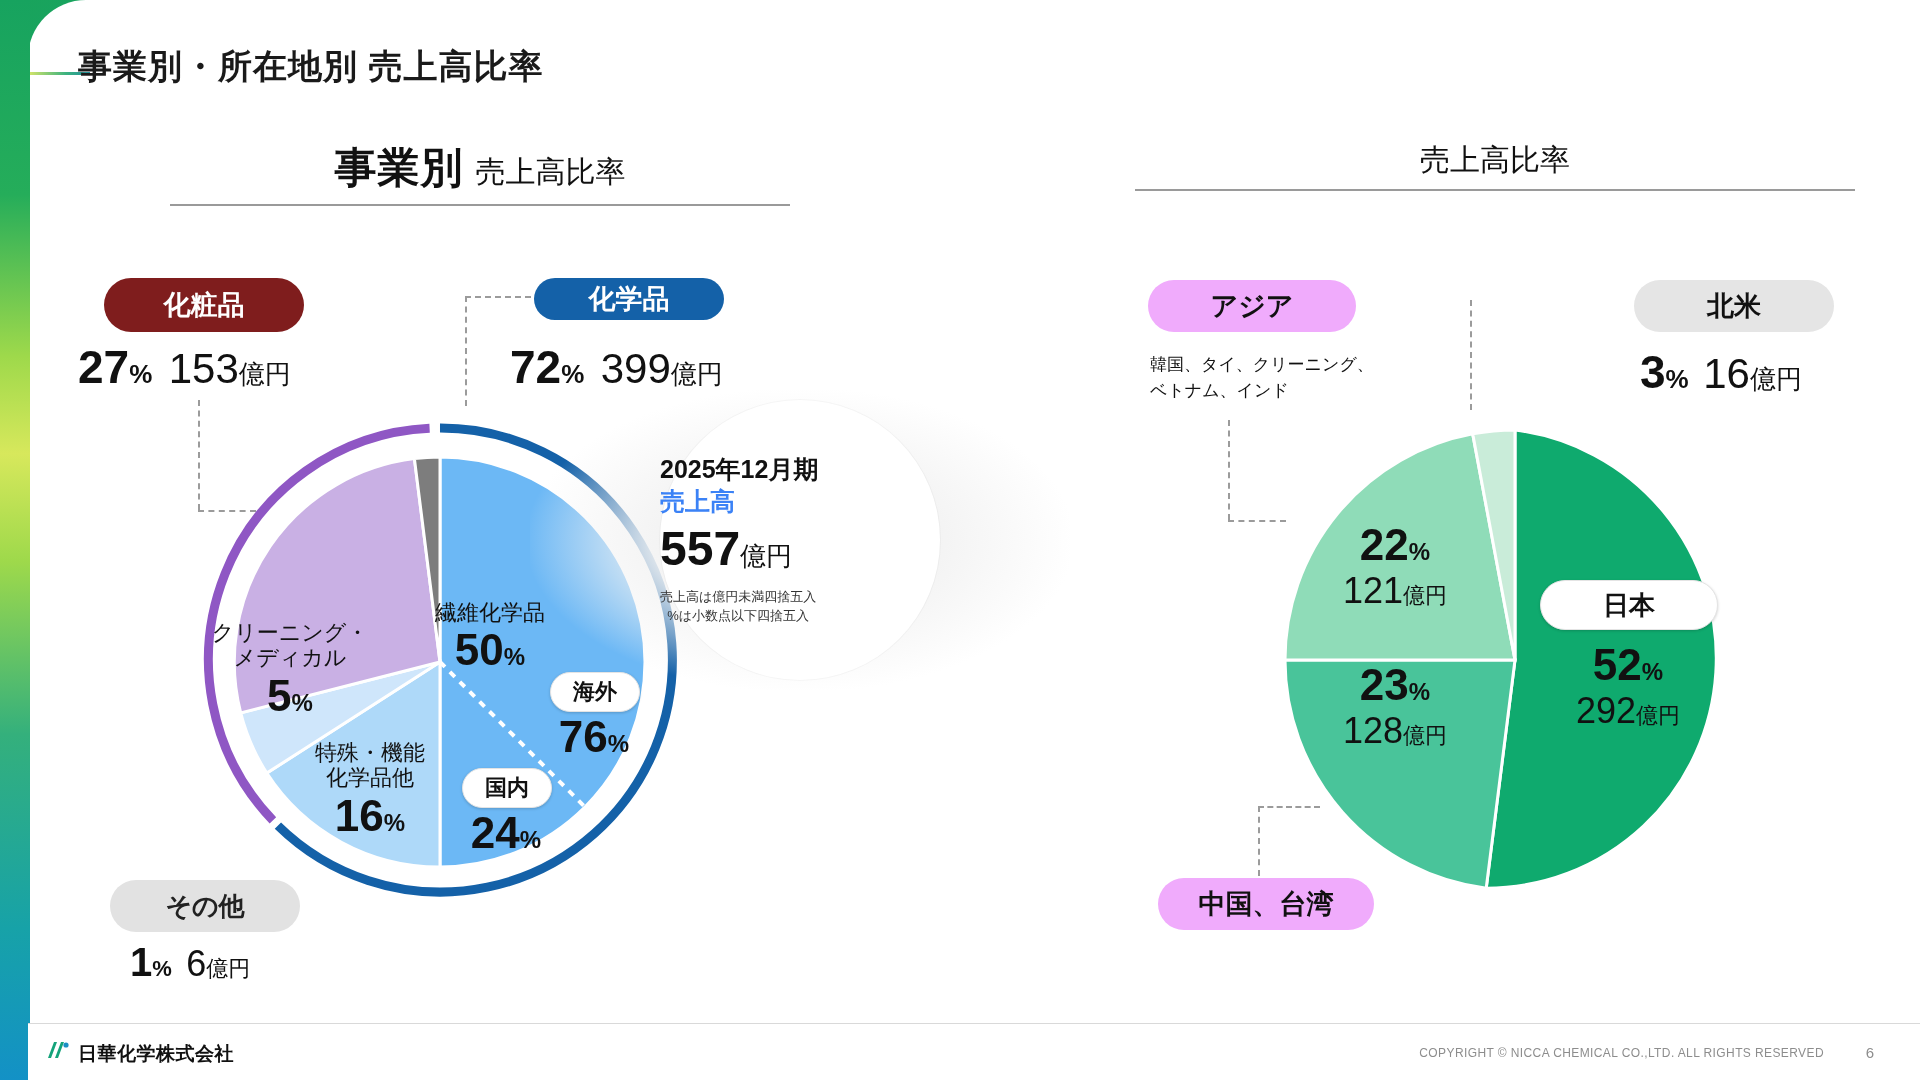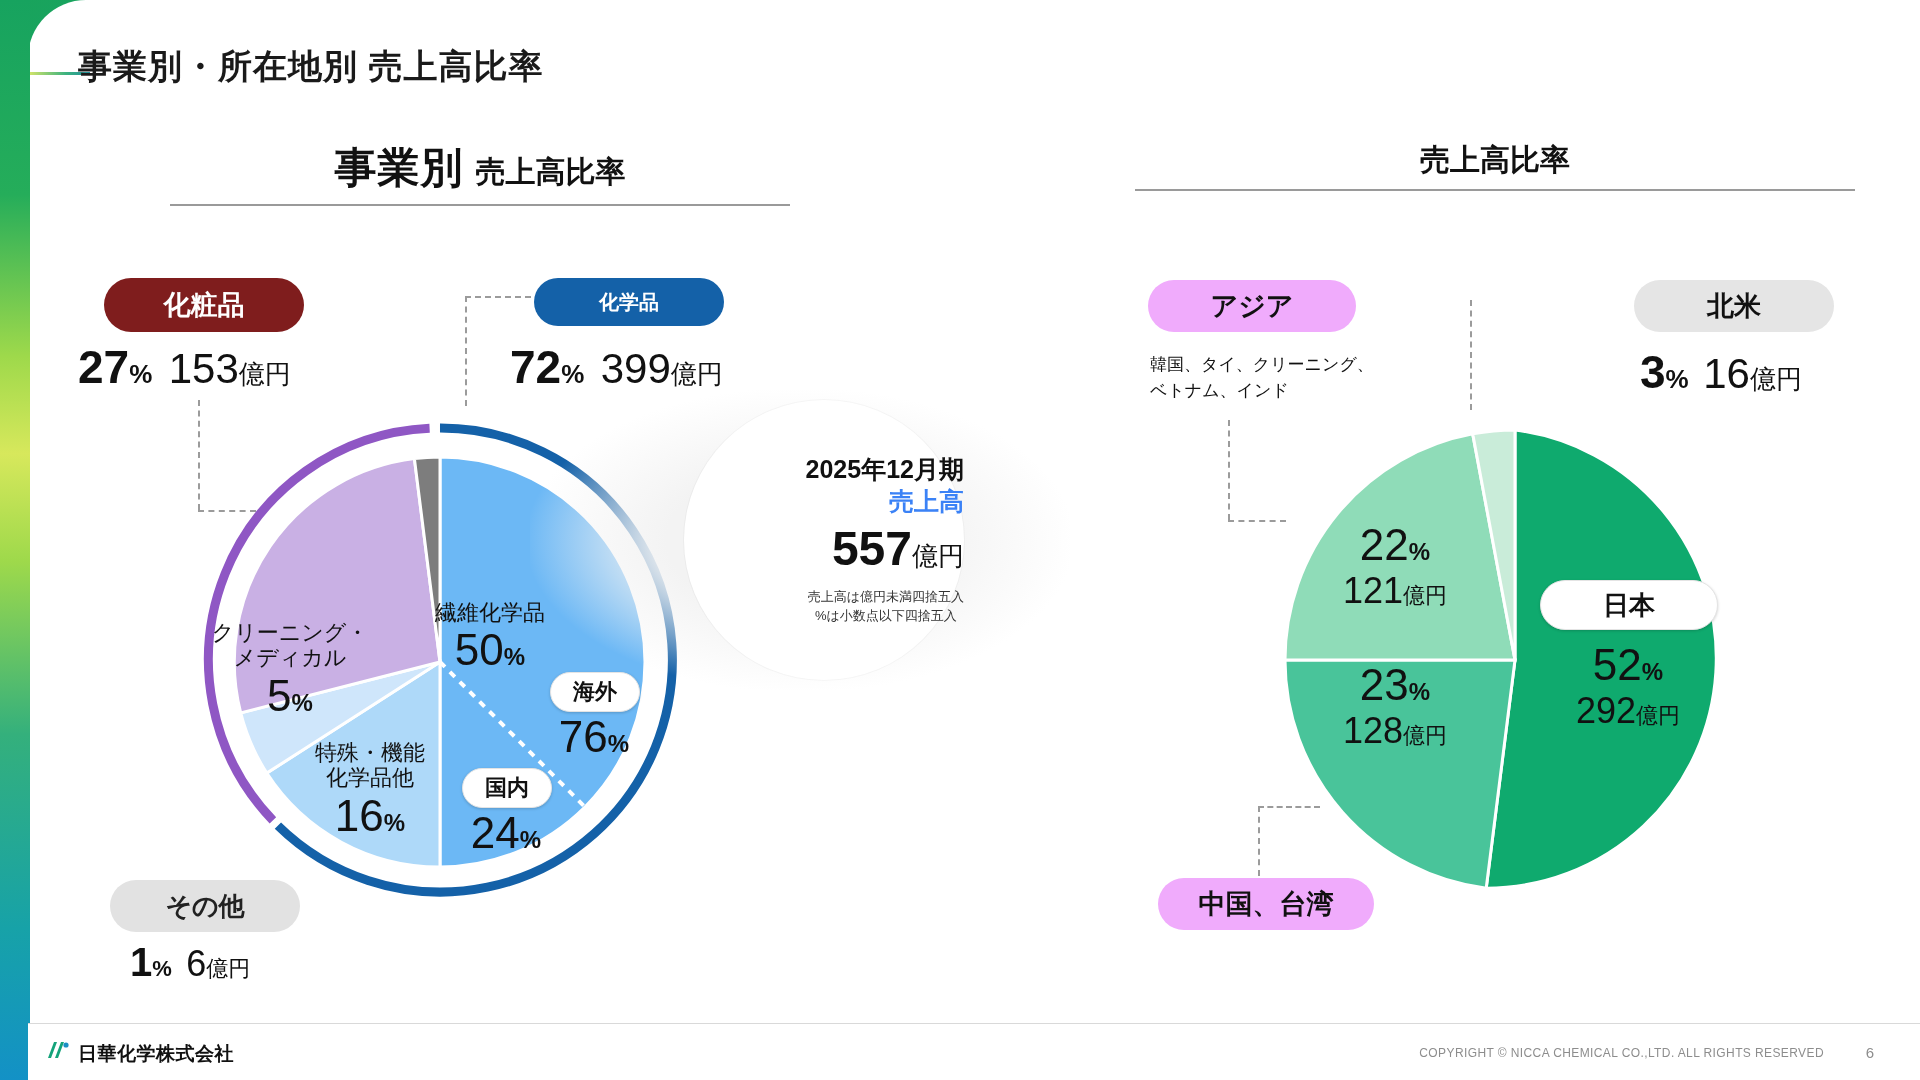--- a/index.html
+++ b/index.html
@@ -31,21 +31,21 @@
   }
   .slide-title{
     position:absolute;left:78px;top:44px;
     font-size:34px;font-weight:700;color:#1a1a1a;letter-spacing:1px;
     white-space:nowrap;
   }
   
   .sec{position:absolute;}
   .sec-head{display:flex;align-items:baseline;justify-content:center;gap:12px;}
   .sec-head .big{font-size:42px;font-weight:700;color:#111;letter-spacing:1px;}
-  .sec-head .small{font-size:30px;font-weight:700;color:#111;}
+  .sec-head .small{font-size:30px;font-weight:400;color:#111;}
   .sec-rule{height:2px;background:#9a9a9a;margin-top:8px;}
   
   .pill{
     position:absolute;
     display:flex;align-items:center;justify-content:center;
     border-radius:999px;color:#fff;font-weight:700;
     white-space:nowrap;
   }
   .pill.purple{background:#7f1d1d;}
   .pill.blue{background:#1461a8;}
@@ -55,30 +55,30 @@
   .pill.white{background:#fff;color:#111;border:1px solid #e4e4e4;
               box-shadow:0 1px 3px rgba(0,0,0,.18);}
   
   .val{position:absolute;white-space:nowrap;color:#111;}
   .val .pct{font-size:46px;font-weight:700;}
   .val .pctsym{font-size:26px;font-weight:700;}
   .val .amt{font-size:42px;font-weight:400;}
   .val .unit{font-size:26px;font-weight:400;}
   .slice-label{position:absolute;text-align:center;white-space:nowrap;color:#111;}
   .slice-label .nm{font-size:22px;font-weight:400;line-height:1.15;}
-  .slice-label .nb{font-size:44px;font-weight:400;}
+  .slice-label .nb{font-size:44px;font-weight:700;}
   .slice-label .ns{font-size:24px;font-weight:700;}
   .slice-label .amt2{font-size:36px;font-weight:400;}
   .slice-label .u2{font-size:22px;font-weight:400;}
   
   #hub{
-    position:absolute;left:684px;top:400px;width:280px;height:280px;
+    position:absolute;left:660px;top:400px;width:280px;height:280px;
     border-radius:50%;background:#fff;
     box-shadow:0 0 0 1px rgba(0,0,0,.03);
-    display:flex;flex-direction:column;align-items:flex-end;justify-content:center;
+    display:flex;flex-direction:column;align-items:flex-start;justify-content:center;
     text-align:center;
   }
   #hub .l1{font-size:25px;font-weight:700;color:#111;line-height:1.25;}
   #hub .l2{font-size:25px;font-weight:700;color:#3b82f6;line-height:1.25;}
   #hub .l3{margin-top:4px;}
   #hub .l3 .n{font-size:48px;font-weight:700;color:#111;}
   #hub .l3 .u{font-size:26px;font-weight:400;color:#111;}
   #hub .note{margin-top:12px;font-size:13px;line-height:1.45;color:#333;font-weight:400;}
   .bowtie{
     position:absolute;left:530px;top:390px;width:540px;height:300px;
@@ -129,21 +129,21 @@
 </div>
 
 <div class="pill purple" style="left:104px;top:278px;width:200px;height:54px;font-size:27px;">
   <span>化粧品</span>
 </div>
 <div class="val" style="left:78px;top:340px;">
   <span class="pct">27</span><span class="pctsym">%</span>
   <span class="amt" style="margin-left:12px;">153</span><span class="unit">億円</span>
 </div>
 
-<div class="pill blue" style="left:534px;top:278px;width:190px;height:48px;font-size:20px;">
+<div class="pill blue" style="left:534px;top:278px;width:190px;height:42px;font-size:27px;">
   <span>化学品</span>
 </div>
 <div class="val" style="left:510px;top:340px;">
   <span class="pct">72</span><span class="pctsym">%</span>
   <span class="amt" style="margin-left:12px;">399</span><span class="unit">億円</span>
 </div>
 
 <div class="pill grey" style="left:110px;top:880px;width:190px;height:52px;font-size:26px;">
   <span>その他</span>
 </div>

